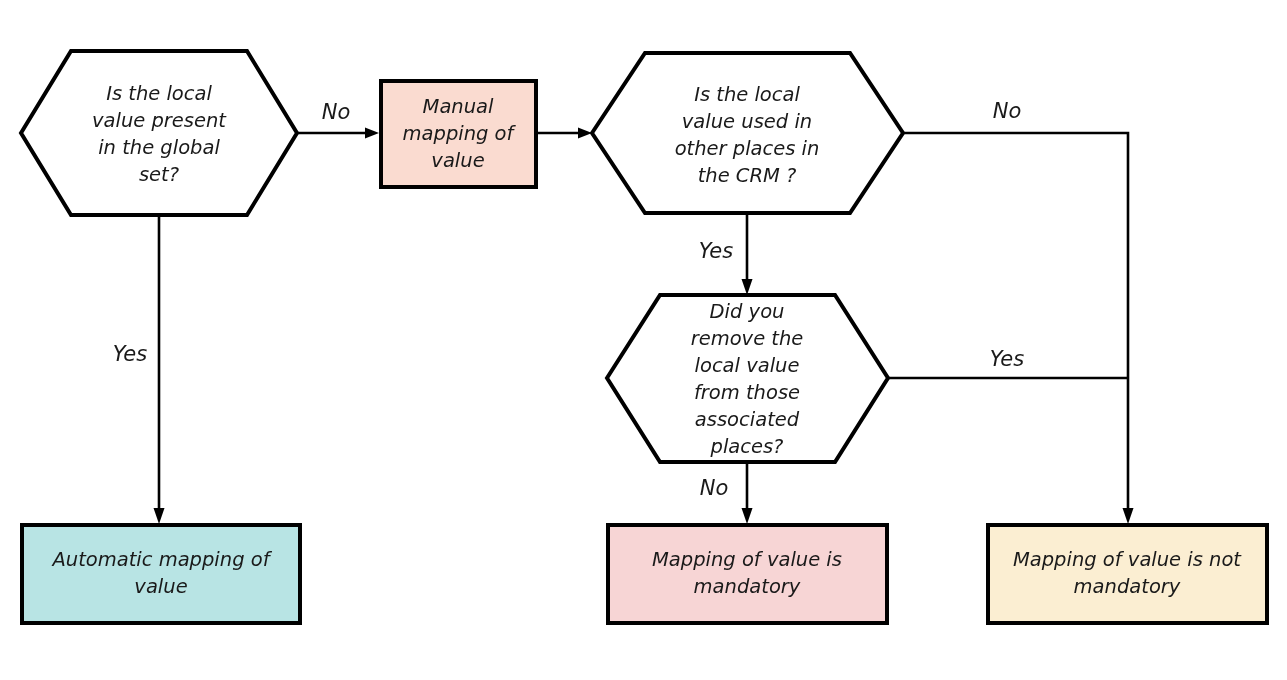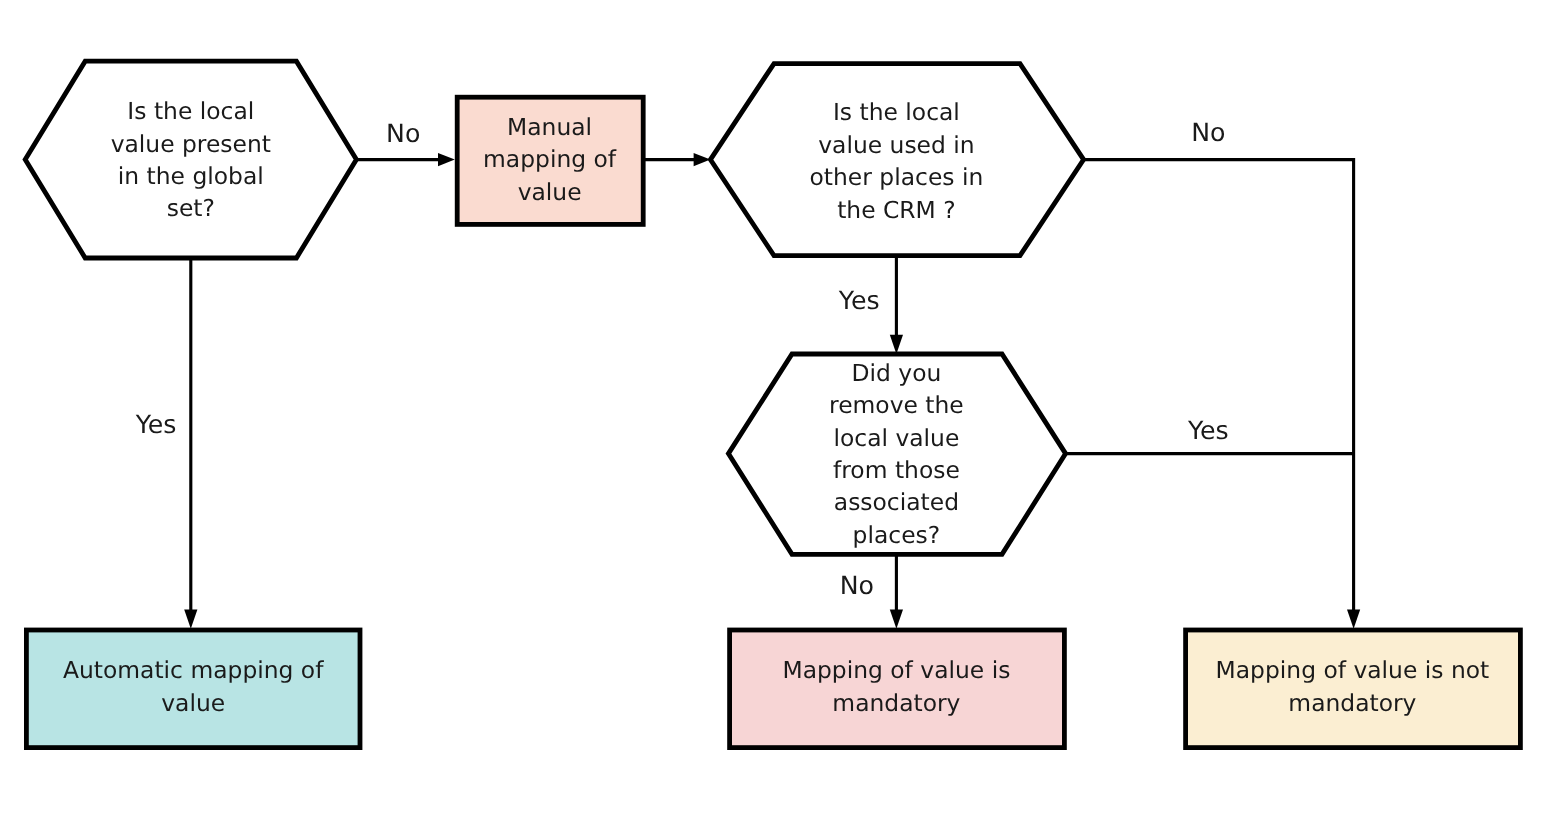--- a/index.html
+++ b/index.html
@@ -6,20 +6,21 @@
     margin: 0;
     padding: 0;
     background: #ffffff;
   }
   #canvas {
     position: relative;
     width: 1287px;
     height: 680px;
     background: #ffffff;
     font-family: "DejaVu Sans", "Liberation Sans", sans-serif;
+    font-style: italic;
   }
   svg#flow {
     position: absolute;
     top: 0;
     left: 0;
     width: 1287px;
     height: 680px;
   }
   .shape-stroke {
     stroke: #000000;

